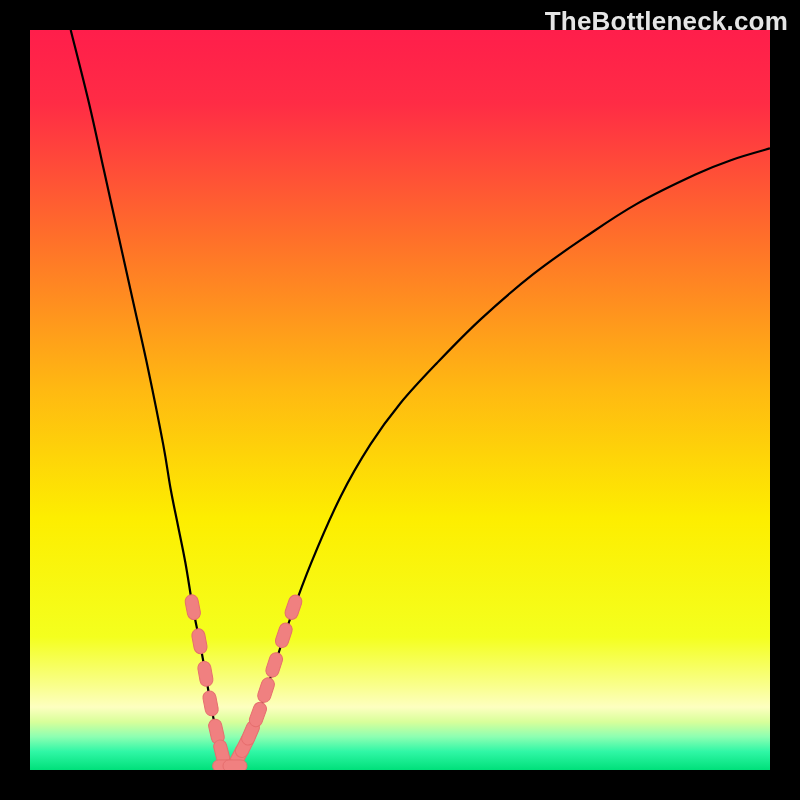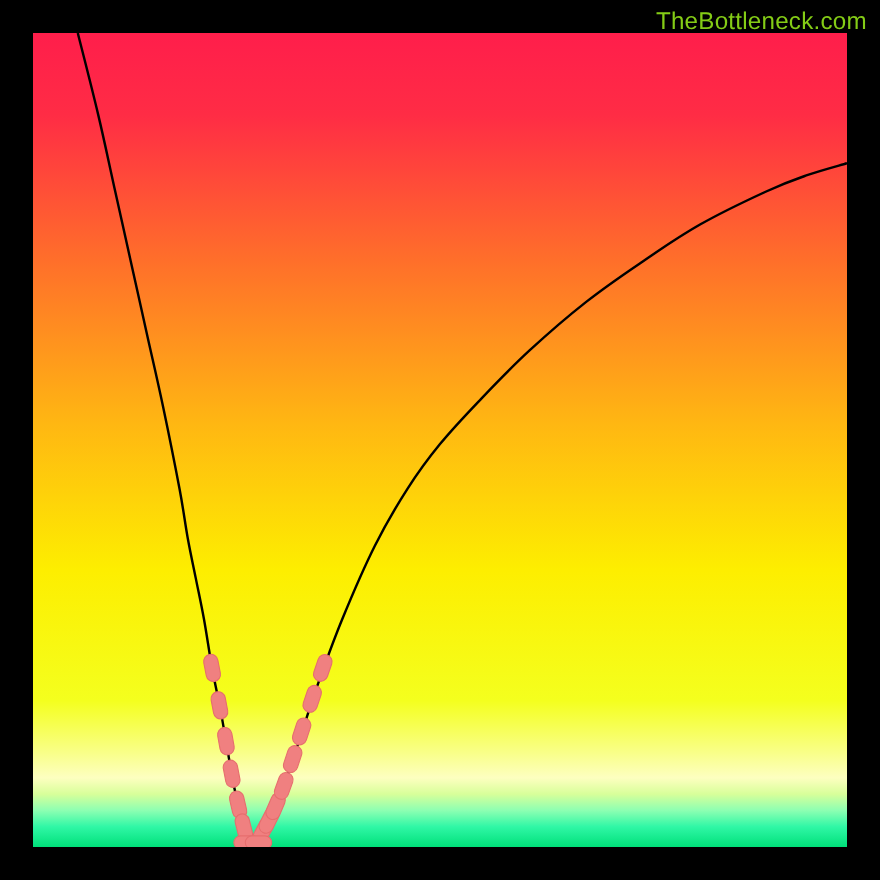--- a/index.html
+++ b/index.html
@@ -28,24 +28,24 @@
     overflow: hidden;
   }
   .gradient {
     position: absolute;
     inset: 0;
   }
   .watermark {
     position: absolute;
     top: 6px;
     right: 12px;
-    color: #84cc16;
-    font-size: 22px;
+    color: #e5e5e5;
+    font-size: 26px;
     letter-spacing: 0.2px;
-    font-weight: 400;
+    font-weight: 700;
   }
   svg.overlay {
     position: absolute;
     inset: 0;
   }
   .curve {
     fill: none;
     stroke: #000;
     stroke-width: 2.2;
   }

